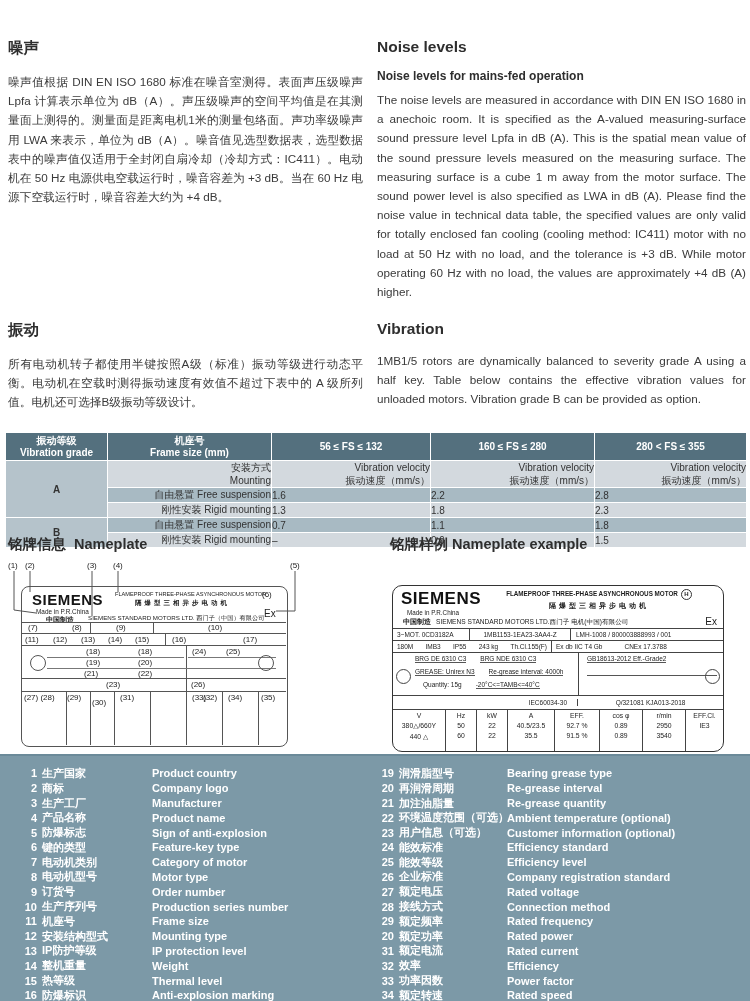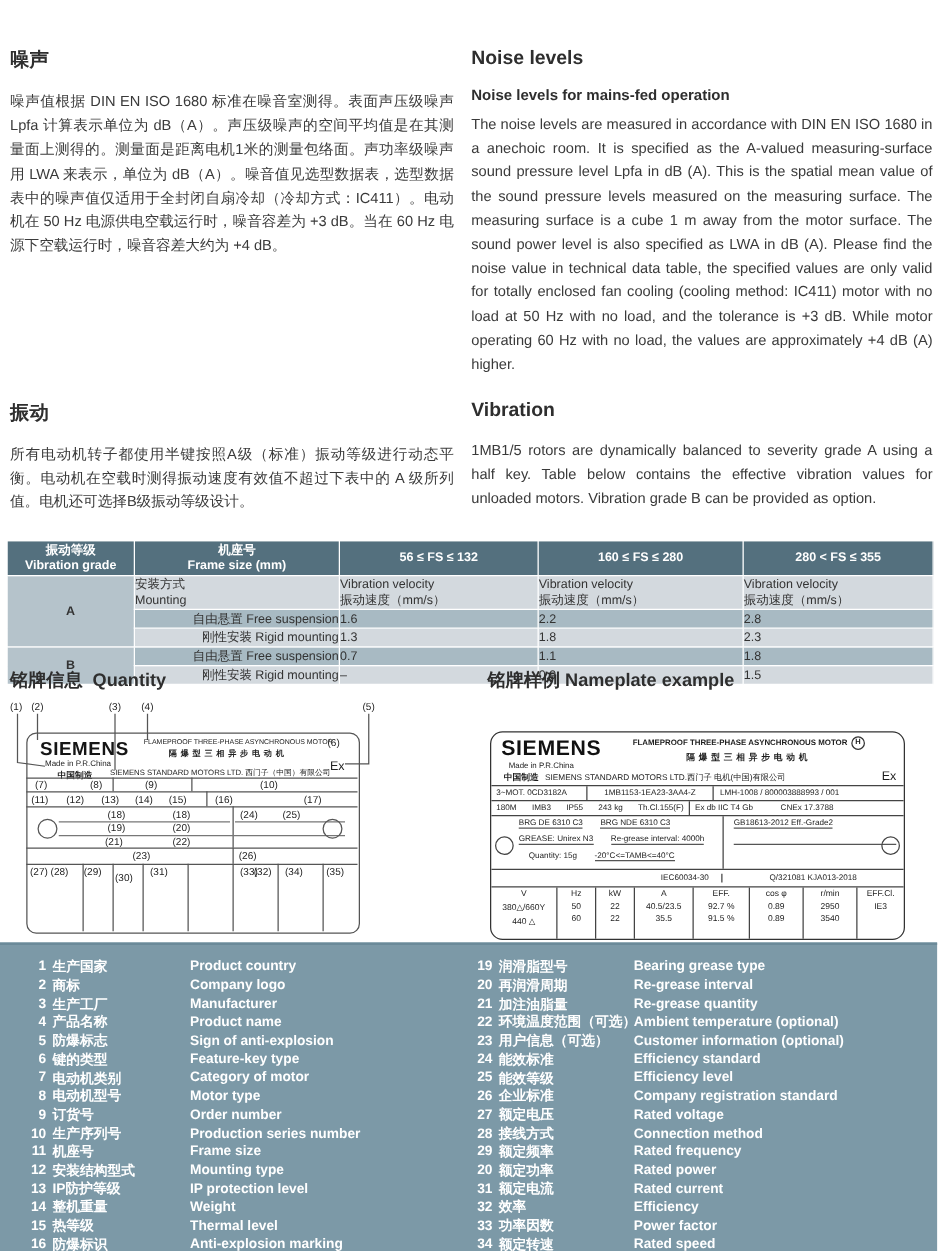--- a/index.html
+++ b/index.html
@@ -12,21 +12,21 @@
   h2.sub{font-size:12px;font-weight:bold;color:#2e2e2e;margin:0 0 7px 0;}
   p.body{font-size:11.7px;line-height:19.2px;margin:0;text-align:justify;color:#3a3a3a;}
   .colL{padding-right:14px;}
   
   table.vib{border-collapse:collapse;table-layout:fixed;width:741px;font-size:10px;}
   table.vib td,table.vib th{border:1px solid #fff;padding:0;vertical-align:middle;}
   table.vib th{background:#54707e;color:#fff;font-weight:bold;text-align:center;height:27px;line-height:12px;}
   .r-light td{background:#d3d9de;}
   .r-dark td{background:#a8bac3;}
   td.grade{background:#b5c3cb !important;text-align:center;font-weight:bold;}
-  td.mount-h,td.vv{text-align:left;line-height:13px;height:26px;}
+  td.mount-h,td.vv{text-align:right;line-height:13px;height:26px;}
   td.mlab{text-align:right;height:11px;}
   td.val{text-align:left;padding-left:30px;height:11px;}
   
   .np-diagram{position:absolute;width:345px;height:197px;font-size:8px;color:#222;}
   .np-diagram .plate{position:absolute;left:13px;top:26px;width:265px;height:159px;
       border:1px solid #555;border-radius:8px;}
   .np-diagram .hl{position:absolute;left:13px;width:265px;border-top:1px solid #555;height:0;}
   .np-diagram .vl{position:absolute;border-left:1px solid #555;width:0;}
   .np-diagram .ref{position:absolute;white-space:nowrap;}
   .np-diagram .ul-line{position:absolute;border-top:1px solid #777;height:0;}
@@ -173,21 +173,21 @@
       <tr class="r-light">
         <td class="mlab">刚性安装 Rigid mounting</td>
         <td class="val">–</td>
         <td class="val">0.9</td>
         <td class="val">1.5</td>
       </tr>
     </tbody>
   </table>
 
   <div class="abs" style="left:8px;top:503px;font-size:14.5px;font-weight:bold;color:#2e2e2e;">
-    <span>铭牌信息</span>&nbsp;&nbsp;<span>Quantity</span>
+    <span>铭牌信息</span>&nbsp;&nbsp;<span>Nameplate</span>
   </div>
 
   <div class="np-diagram" style="left:8px;top:528px;">
     <svg width="345" height="197" style="position:absolute;left:0;top:0;">
       <polyline points="6,11 6,50 28,53" fill="none" stroke="#555" stroke-width="1"></polyline>
       <polyline points="22,11 22,32" fill="none" stroke="#555" stroke-width="1"></polyline>
       <polyline points="84,11 84,56" fill="none" stroke="#555" stroke-width="1"></polyline>
       <polyline points="110,11 110,32" fill="none" stroke="#555" stroke-width="1"></polyline>
       <polyline points="287,11 287,51 268,51" fill="none" stroke="#555" stroke-width="1"></polyline>
     </svg>

